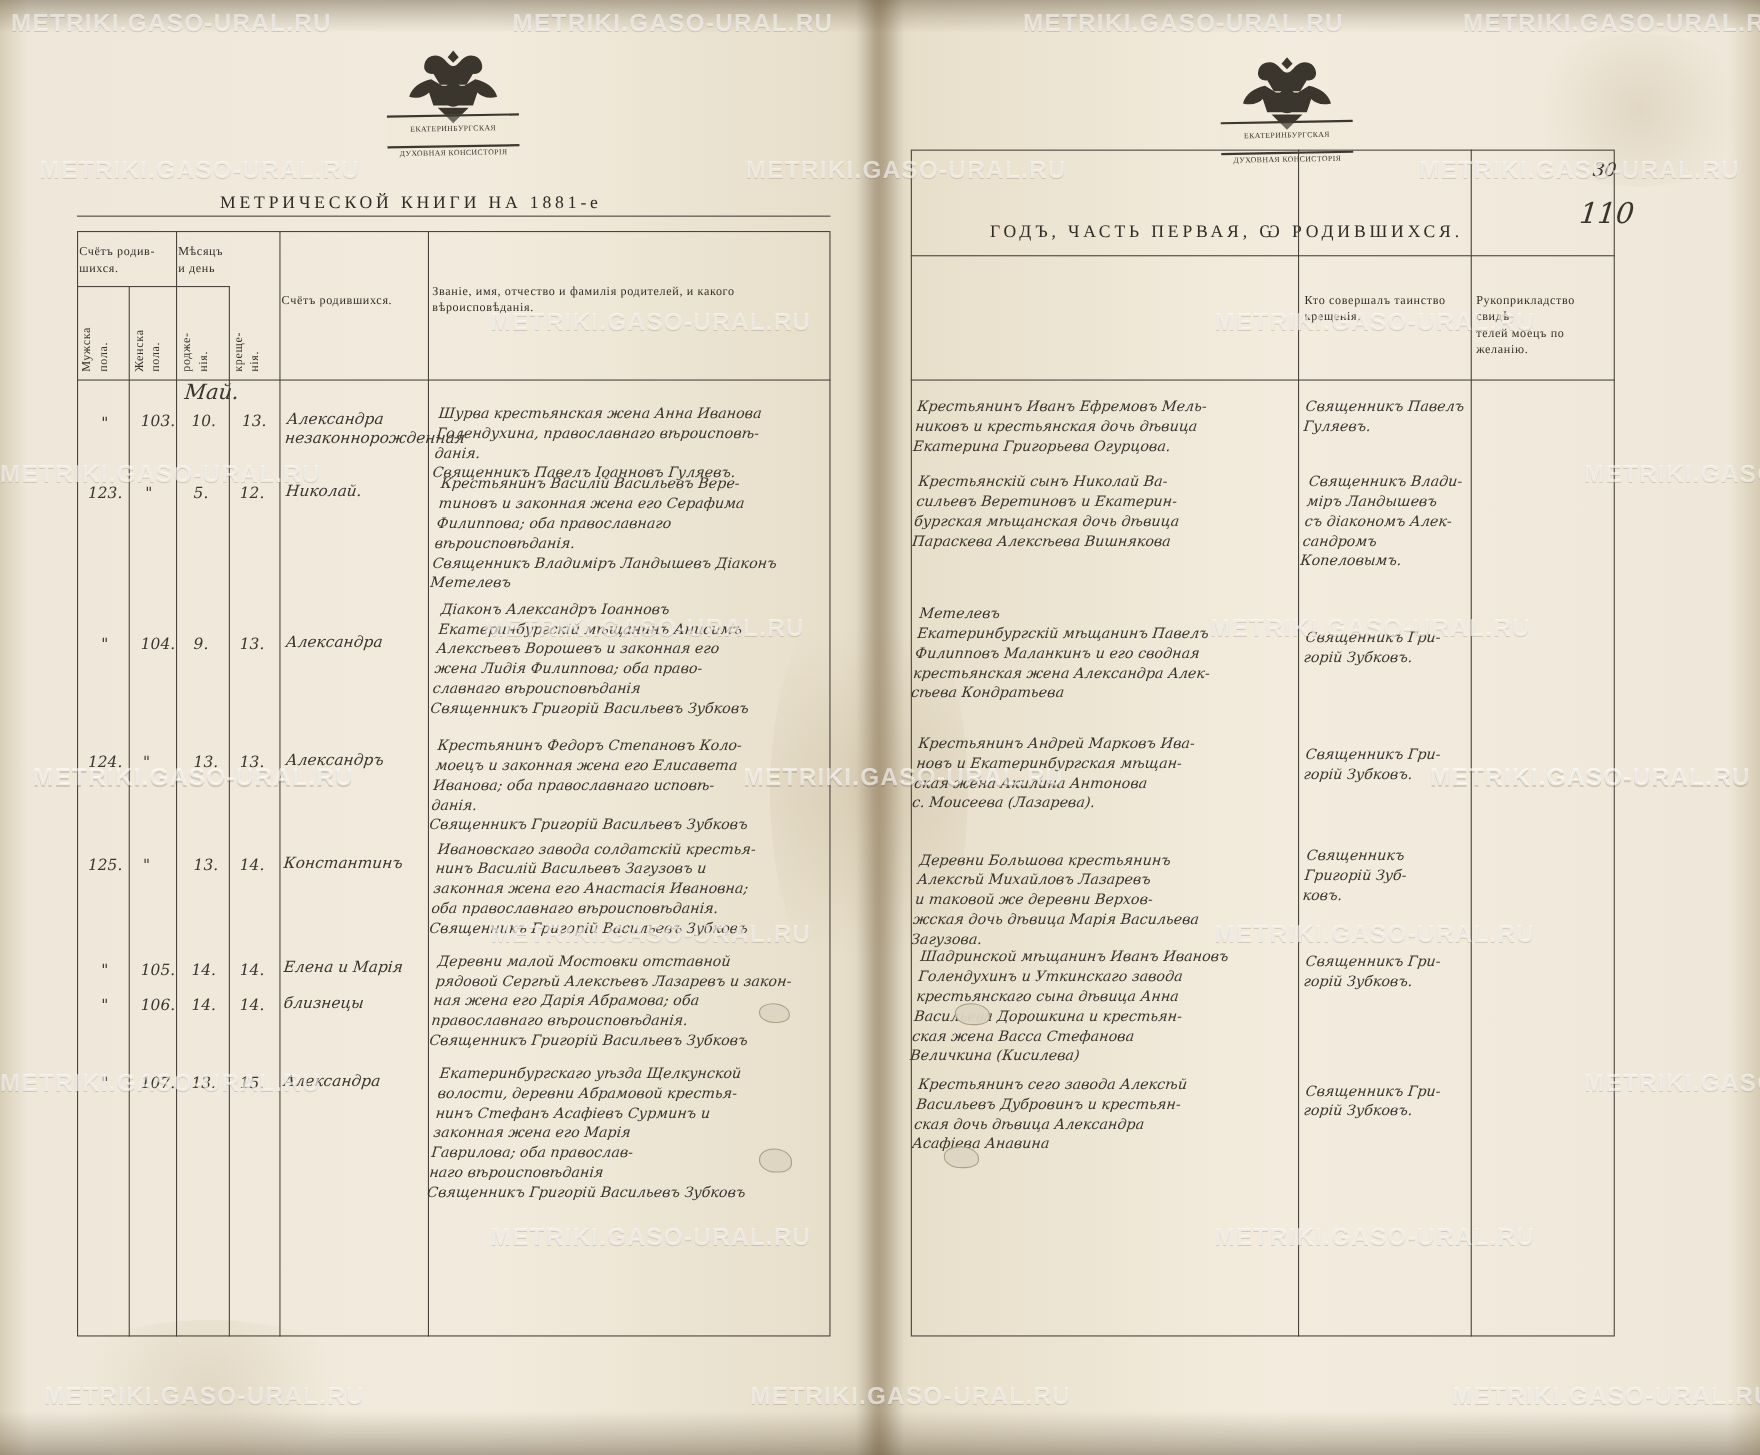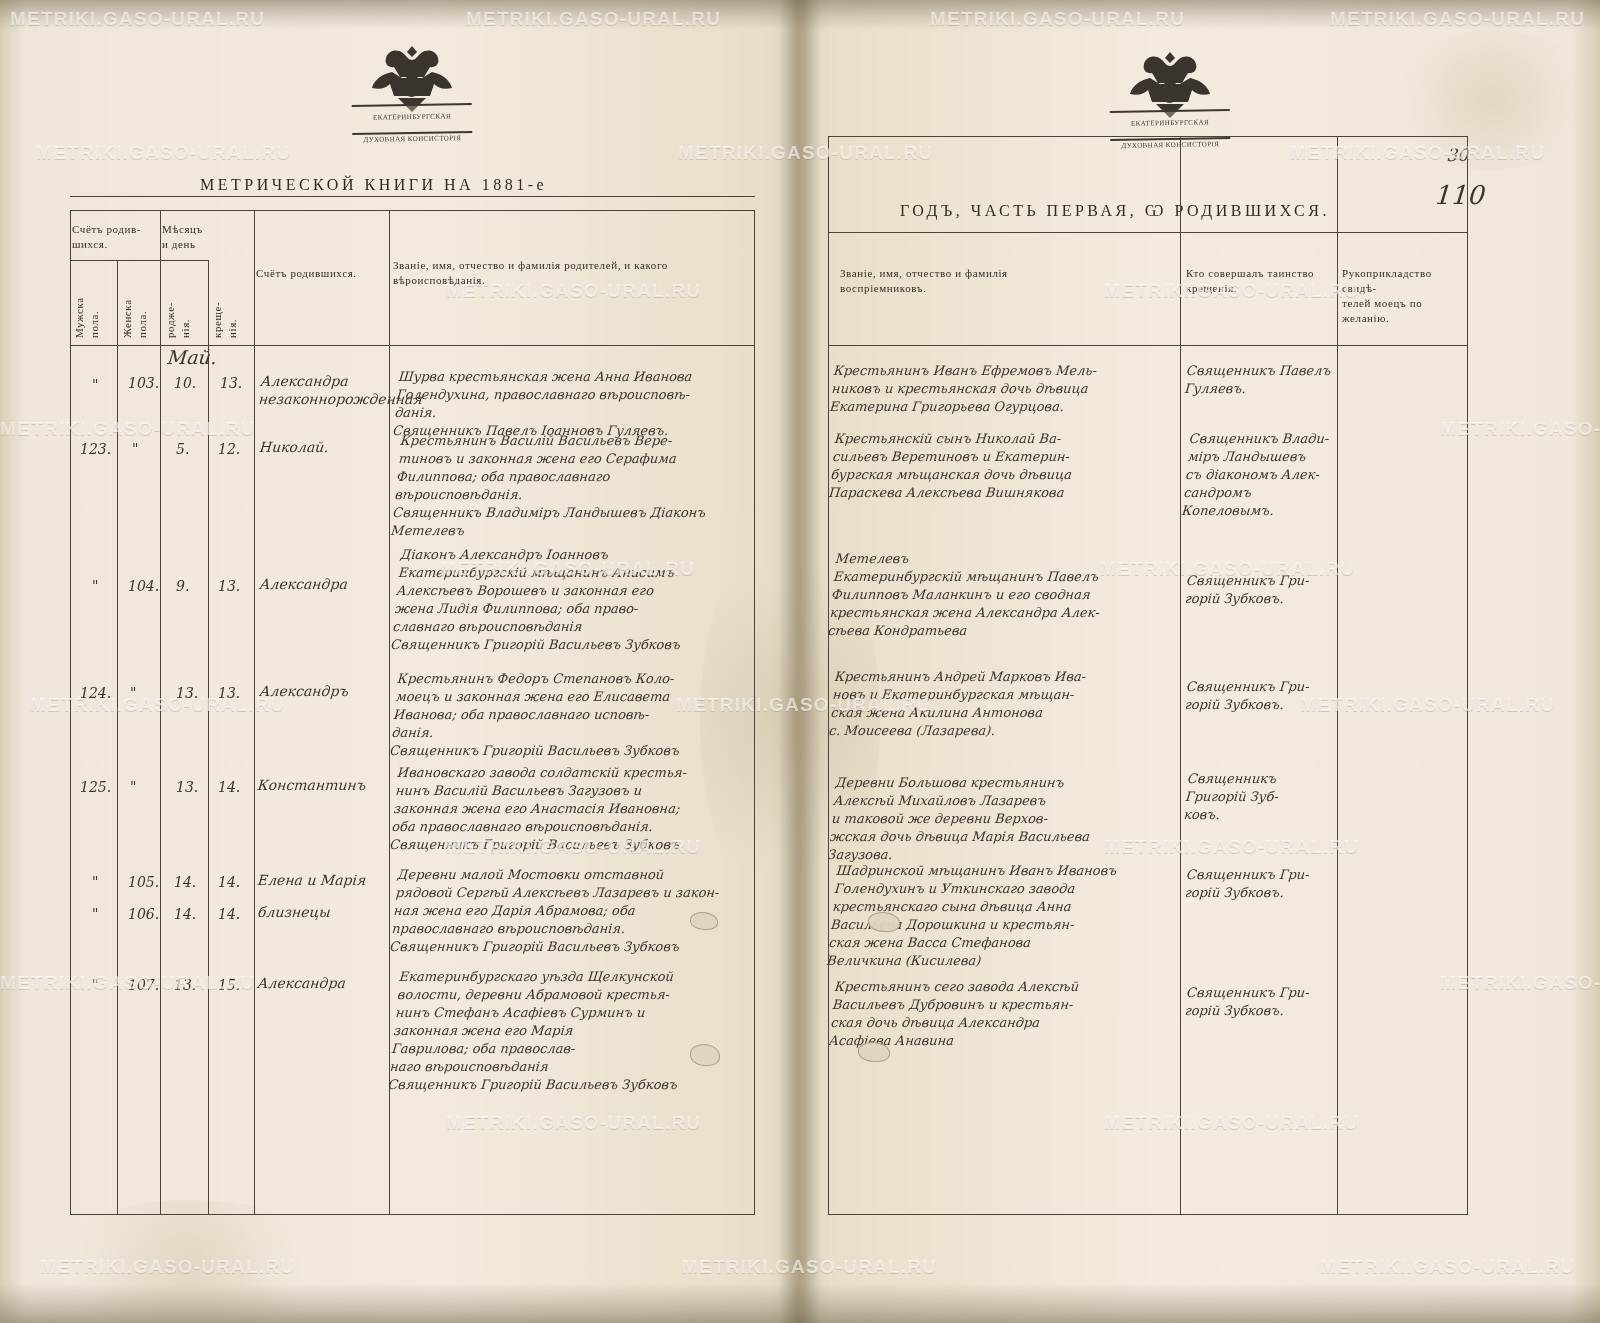--- a/index.html
+++ b/index.html
@@ -115,21 +115,21 @@
     border-radius:48% 60% 40% 55%;
     opacity:.85;
   }
   .blot.light { background:#ded5c2; border:1px solid #a99d84; opacity:.95; }
 
   
   .wm {
     position:absolute;
     font-family:"Liberation Sans", sans-serif;
     font-weight:bold;
-    font-size:19px;
+    font-size:22px;
     letter-spacing:1.2px;
     color: rgba(255,255,255,.62);
     text-shadow: 0 1px 0 rgba(120,105,75,.25);
     pointer-events:none;
     white-space:nowrap;
   }
 </style>
 </head>
 <body>
 
@@ -293,22 +293,20 @@
   </div>
 
   <div class="title" style="left:900px;top:202px;">ГОДЪ,  ЧАСТЬ  ПЕРВАЯ,  Ѡ  РОДИВШИХСЯ.</div>
 
   <div class="frame" style="left:828px;top:136px;width:640px;height:1079px;"></div>
   <div class="vline" style="left:1180px;top:136px;height:1079px;"></div>
   <div class="vline" style="left:1337px;top:136px;height:1079px;"></div>
   <div class="hline" style="left:828px;top:345px;width:640px;"></div>
   <div class="hline" style="left:828px;top:232px;width:640px;"></div>
 
-  <div class="hdr" style="left:840px;top:266px;width:330px;white-space:pre-line;">Званiе, имя, отчество и фамилiя
-воспрiемниковъ.</div>
   <div class="hdr" style="left:1186px;top:266px;width:146px;white-space:pre-line;">Кто совершалъ таинство
 крещенiя.</div>
   <div class="hdr" style="left:1342px;top:266px;width:122px;white-space:pre-line;">Рукоприкладство свидѣ-
 телей моецъ по желанiю.</div>
 
   <div class="cell-hand" style="left:1448px;top:146px;font-size:17px;">30</div>
   <div class="cell-hand" style="left:1436px;top:186px;font-size:26px;">110</div>
 
   <div class="cell-hand" style="left:832px;top:362px;width:342px;">Крестьянинъ Иванъ Ефремовъ Мель-
 никовъ и крестьянская дочь дѣвица

